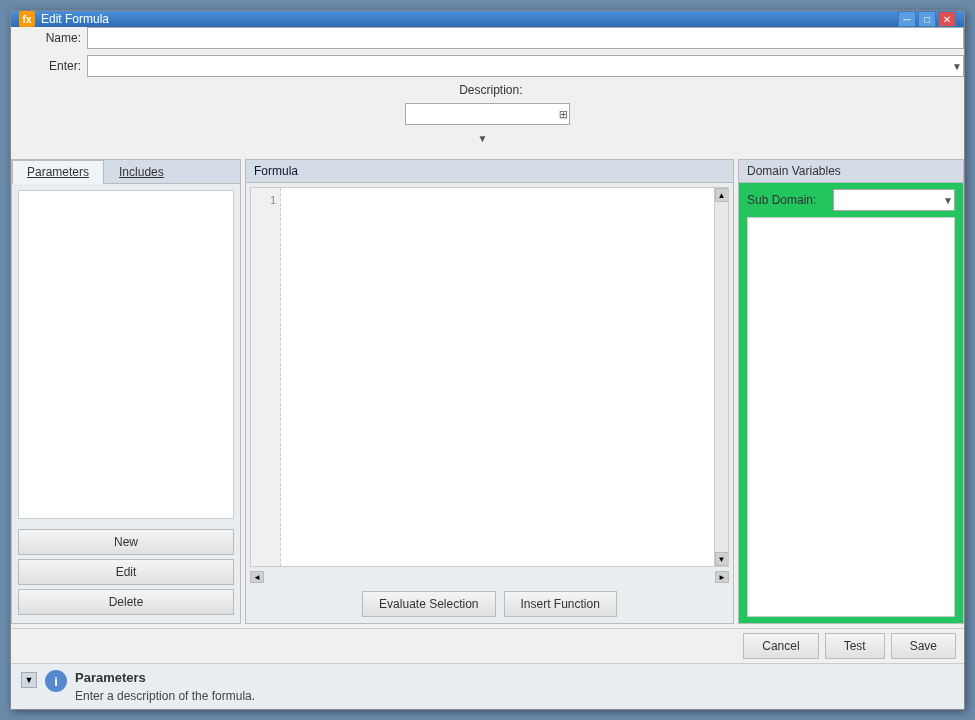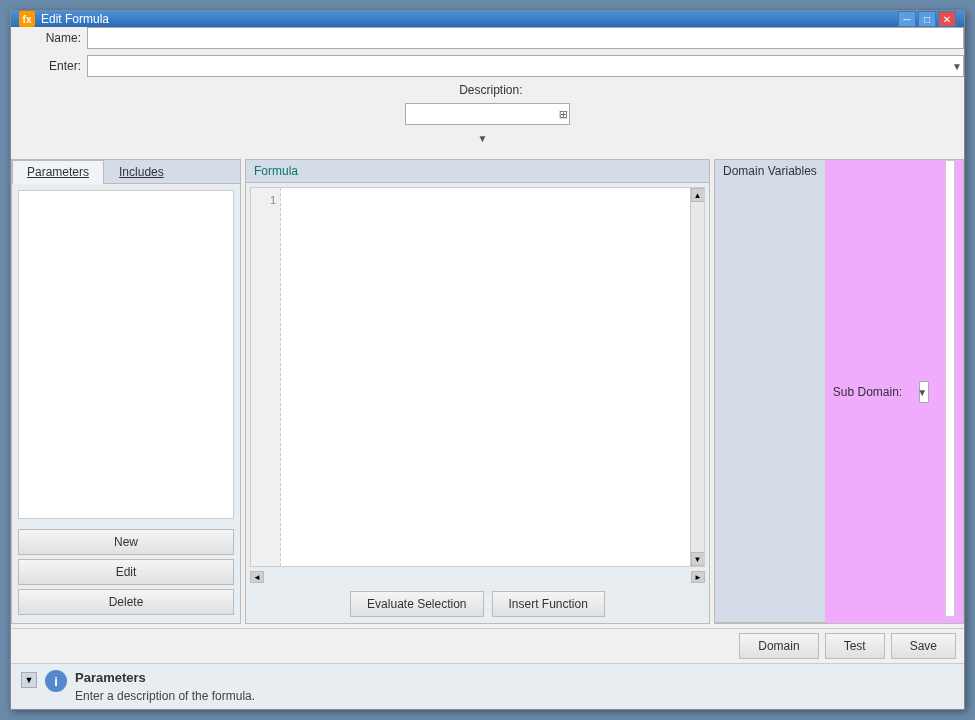--- a/index.html
+++ b/index.html
@@ -224,21 +224,21 @@
     .center-panel {
       flex: 1;
       display: flex;
       flex-direction: column;
       background: #e8edf2;
       border: 1px solid #bbb;
     }
     .center-header {
       padding: 4px 8px;
       font-size: 12px;
-      color: #0f766e;
+      color: #0f172a;
       background: #d4dce8;
       border-bottom: 1px solid #bbb;
     }
     .formula-editor-wrapper {
       flex: 1;
       position: relative;
       background: white;
       border: 1px solid #ccc;
       margin: 4px;
       overflow: hidden;
@@ -320,25 +320,25 @@
       padding: 0 16px;
       background: linear-gradient(to bottom, #f5f5f5, #e0e0e0);
       border: 1px solid #bbb;
       font-size: 12px;
       cursor: pointer;
       color: #333;
     }
 
     
     .right-panel {
-      width: 250px;
-      flex-shrink: 0;
-      display: flex;
-      flex-direction: row;
-      background: #f0abfc;
+      width: 226px;
+      flex-shrink: 0;
+      display: flex;
+      flex-direction: column;
+      background: #22c55e;
       border: 1px solid #bbb;
     }
     .right-header {
       padding: 4px 8px;
       font-size: 12px;
       color: #333;
       background: #d4dce8;
       border-bottom: 1px solid #bbb;
     }
     .subdomain-row {
@@ -544,21 +544,21 @@
               <option value=""></option>
             </select>
             <span class="select-arrow">▼</span>
           </div>
         </div>
         <div class="right-list-area"></div>
       </div>
     </div>
 
     <div class="bottom-bar">
-      <button class="bottom-btn">Domain</button>
+      <button class="bottom-btn">Cancel</button>
       <button class="bottom-btn">Test</button>
       <button class="bottom-btn">Save</button>
     </div>
   </div>
 
   <div class="description-section">
     <div class="desc-collapse-btn">▼</div>
     <div class="desc-icon-circle">i</div>
     <div class="desc-content">
       <div class="desc-heading">Parameters</div>

